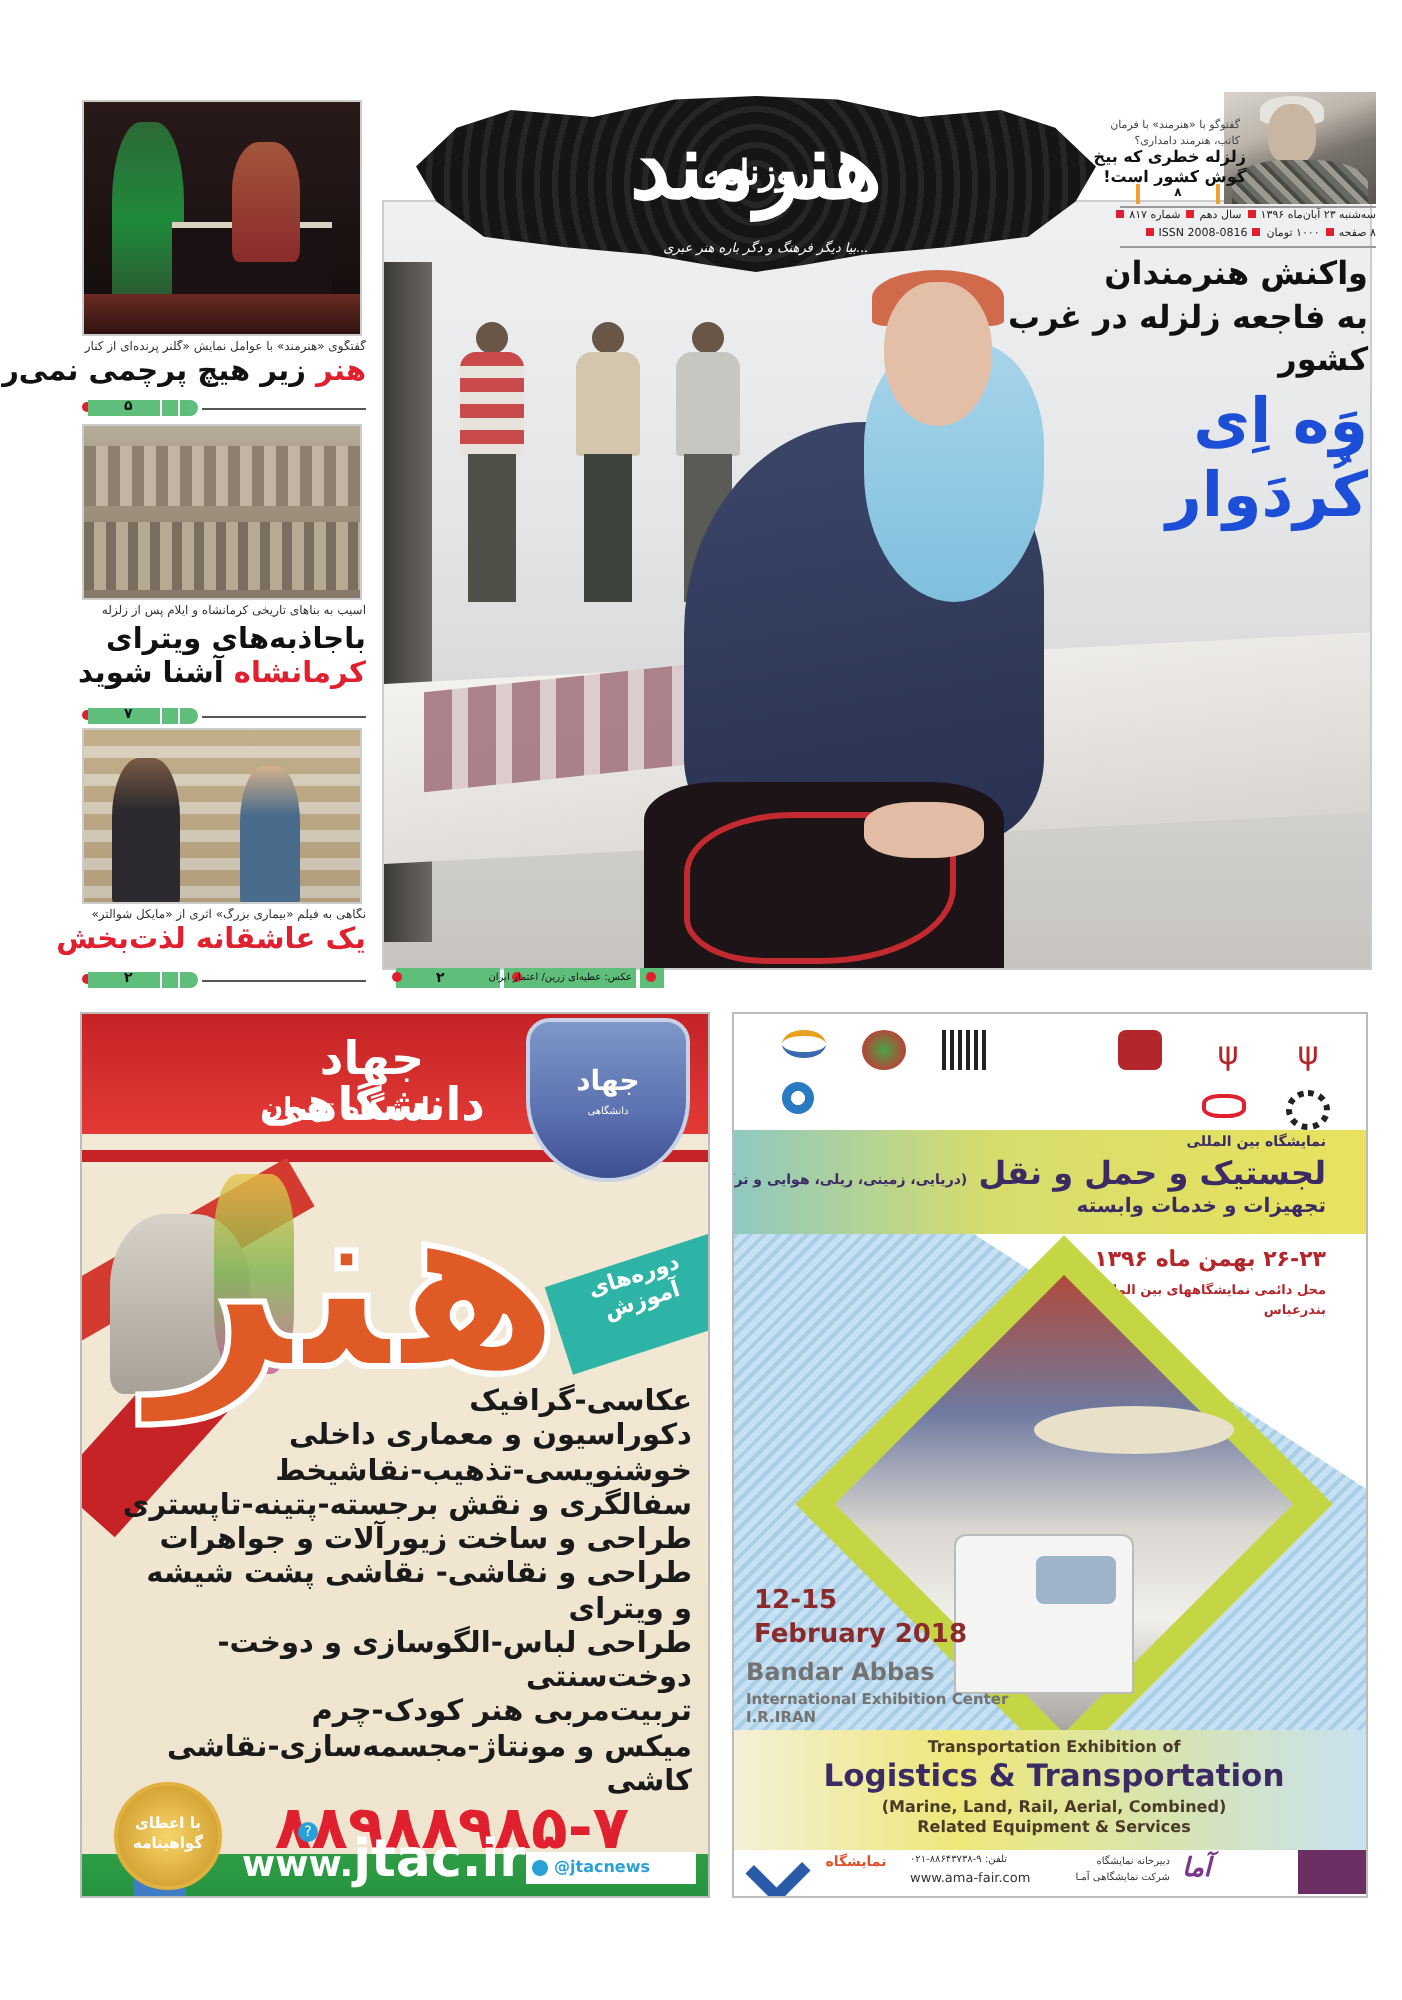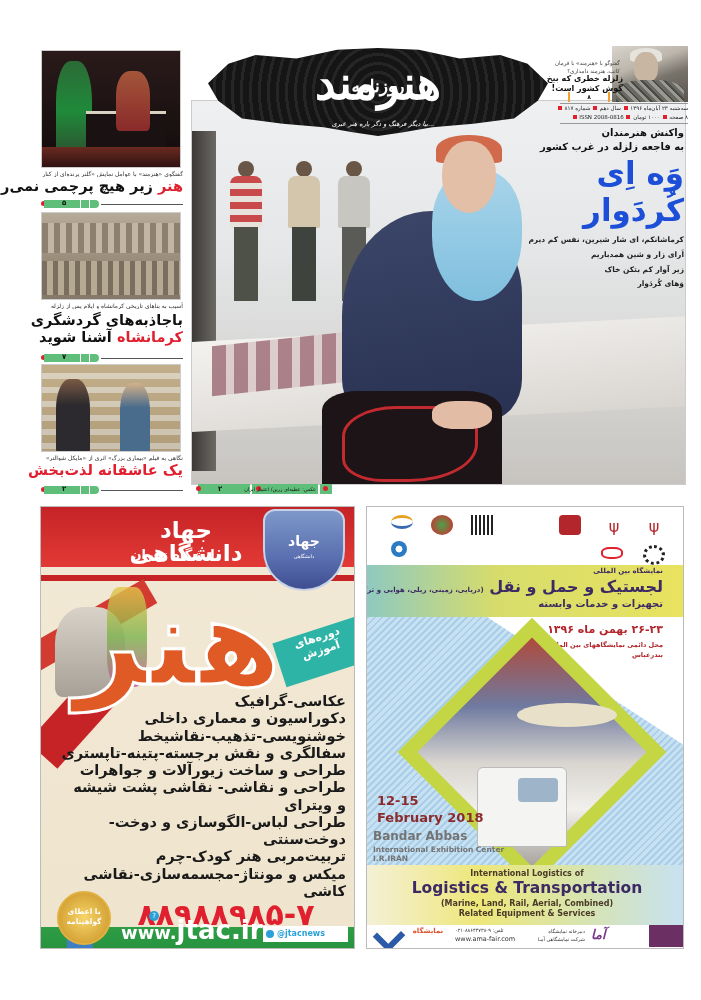--- a/index.html
+++ b/index.html
@@ -62,21 +62,21 @@
   .woman-hair { position: absolute; left: 244px; top: 34px; width: 66px; height: 28px; border-radius: 50% 50% 10% 10%; background: #d06a4a; }
   .cloth-white { position: absolute; left: 0; top: 228px; width: 495px; height: 90px; background: linear-gradient(175deg, #f4f2ef, #d8d5d1); transform: skewY(-3deg); }
   .cloth-pattern { position: absolute; left: 20px; top: 232px; width: 250px; height: 50px; transform: skewY(-6deg);
     background: repeating-linear-gradient(90deg, #a06f79 0 14px, #d9c7c8 14px 22px); opacity: 0.85; }
   .cloth-black { position: absolute; left: 130px; top: 290px; width: 180px; height: 95px; border-radius: 20% 20% 0 0;
     background: #1c1416; }
   .cloth-black::after { content: ""; position: absolute; left: 20px; top: 15px; width: 130px; height: 70px; border: 3px solid #c22a2f; border-radius: 40% 30% 50% 30%; }
   .hand { position: absolute; left: 240px; top: 300px; width: 60px; height: 28px; border-radius: 40%; background: #e2bca5; }
 
   .headline-box { position: absolute; left: 498px; top: 126px; width: 186px; }
-  .hl-kicker { font-size: 10px; font-weight: bold; line-height: 1.35; color: #111; }
+  .hl-kicker { font-size: 16px; font-weight: bold; line-height: 1.35; color: #111; }
   .hl-main { text-align: right; font-size: 31px; font-weight: bold; color: #1d4ed8; line-height: 1.2; margin-top: 2px; letter-spacing: -1px; }
   .hl-poem { text-align: right; font-size: 7.5px; font-weight: bold; line-height: 1.95; margin-top: 4px; color: #222; }
 
   .photo-pager { position: absolute; left: 196px; top: 484px; width: 136px; height: 10px; direction: ltr; }
   .photo-pager .seg { position: absolute; top: 0; height: 10px; background: #5fbf7a; }
   .photo-pager .dot { position: absolute; top: 2px; width: 5px; height: 5px; border-radius: 50%; background: #e0202f; }
   .photo-pager .num { position: absolute; top: 0; font-size: 7px; font-weight: bold; line-height: 10px; }
   .photo-pager .credit { position: absolute; left: 60px; top: 0; width: 60px; font-size: 5px; line-height: 10px; color: #111; text-align: center; direction: rtl; white-space: nowrap; }
 
   
@@ -169,21 +169,21 @@
   </span>
   <span class="line"></span>
 </div>
 
 <div class="side-photo" style="top:212px;height:88px;background:linear-gradient(180deg,#b6aa98 0%,#9c8f7c 50%,#857868 100%);">
   <div class="abs" style="left:0;top:10px;width:140px;height:30px;background:repeating-linear-gradient(90deg,#8d806e 0 6px,#c2b6a2 6px 12px);"></div>
   <div class="abs" style="left:0;top:48px;width:140px;height:34px;background:repeating-linear-gradient(90deg,#7a6e5e 0 5px,#b7aa95 5px 11px);"></div>
 </div>
 <div class="side-caption" style="top:302px;">آسیب به بناهای تاریخی کرمانشاه و ایلام پس از زلزله</div>
 <div class="side-title" style="top:312px;">
-  <div>باجاذبه‌های گردشگری</div>
+  <div>باجاذبه‌های ویترای</div>
   <div>
     <span class="red">کرمانشاه</span>
     <span>آشنا شوید</span>
   </div>
 </div>
 <div class="pager" style="top:354px;">
   <span class="dot"></span>
   <span class="pill">
     <span class="num">۷</span>
     <span class="sep" style="left:36px;"></span>
@@ -237,26 +237,20 @@
   <div class="cloth-black"></div>
   <div class="hand"></div>
 </div>
 
 <div class="headline-box">
   <div class="hl-kicker">
     <div>واکنش هنرمندان</div>
     <div>به فاجعه زلزله در غرب کشور</div>
   </div>
   <div class="hl-main">وَه اِی کُردَوار</div>
-  <div class="hl-poem">
-    <div>کرماشانکم، ای شار شیرین، نفس کم دیرم</div>
-    <div>اَرای زار و شین همدباریم</div>
-    <div>زیر آوار کم بتکن خاک</div>
-    <div>وَهای کُردَوار</div>
-  </div>
 </div>
 
 <div class="photo-pager">
   <span class="seg" style="left:2px;width:52px;"></span>
   <span class="dot" style="left:0;"></span>
   <span class="num" style="left:22px;">۲</span>
   <span class="seg" style="left:56px;width:66px;"></span>
   <span class="dot" style="left:60px;"></span>
   <span class="credit">عکس: عطیه‌ای زرین/ اعتمار ایران</span>
   <span class="seg" style="left:124px;width:12px;"></span>
@@ -372,21 +366,21 @@
   <div class="adr-date-en">
     <div>12-15</div>
     <div>February 2018</div>
   </div>
   <div class="adr-place-en">
     <div class="city">Bandar Abbas</div>
     <span class="sm">International Exhibition Center</span>
     <span class="sm">I.R.IRAN</span>
   </div>
   <div class="adr-bottom"></div>
-  <div class="adr-en-kicker">International Logistics of</div>
+  <div class="adr-en-kicker">Transportation Exhibition of</div>
   <div class="adr-en-title">Logistics &amp; Transportation</div>
   <div class="adr-en-sub">
     <div>(Marine, Land, Rail, Aerial, Combined)</div>
     <div>Related Equipment &amp; Services</div>
   </div>
   <div class="adr-foot"></div>
   <div class="adr-foot-logo1" style="border-left:6px solid #2a5aa8;border-bottom:6px solid #2a5aa8;transform:rotate(-45deg);"></div>
   <div class="adr-foot-logo2" style="color:#e0502a;font-size:7px;font-weight:bold;text-align:center;">نمایشگاه</div>
   <div class="adr-foot-tel">تلفن: ۹-۸۸۶۴۳۷۳۸-۰۲۱</div>
   <div class="adr-foot-web">www.ama-fair.com</div>

